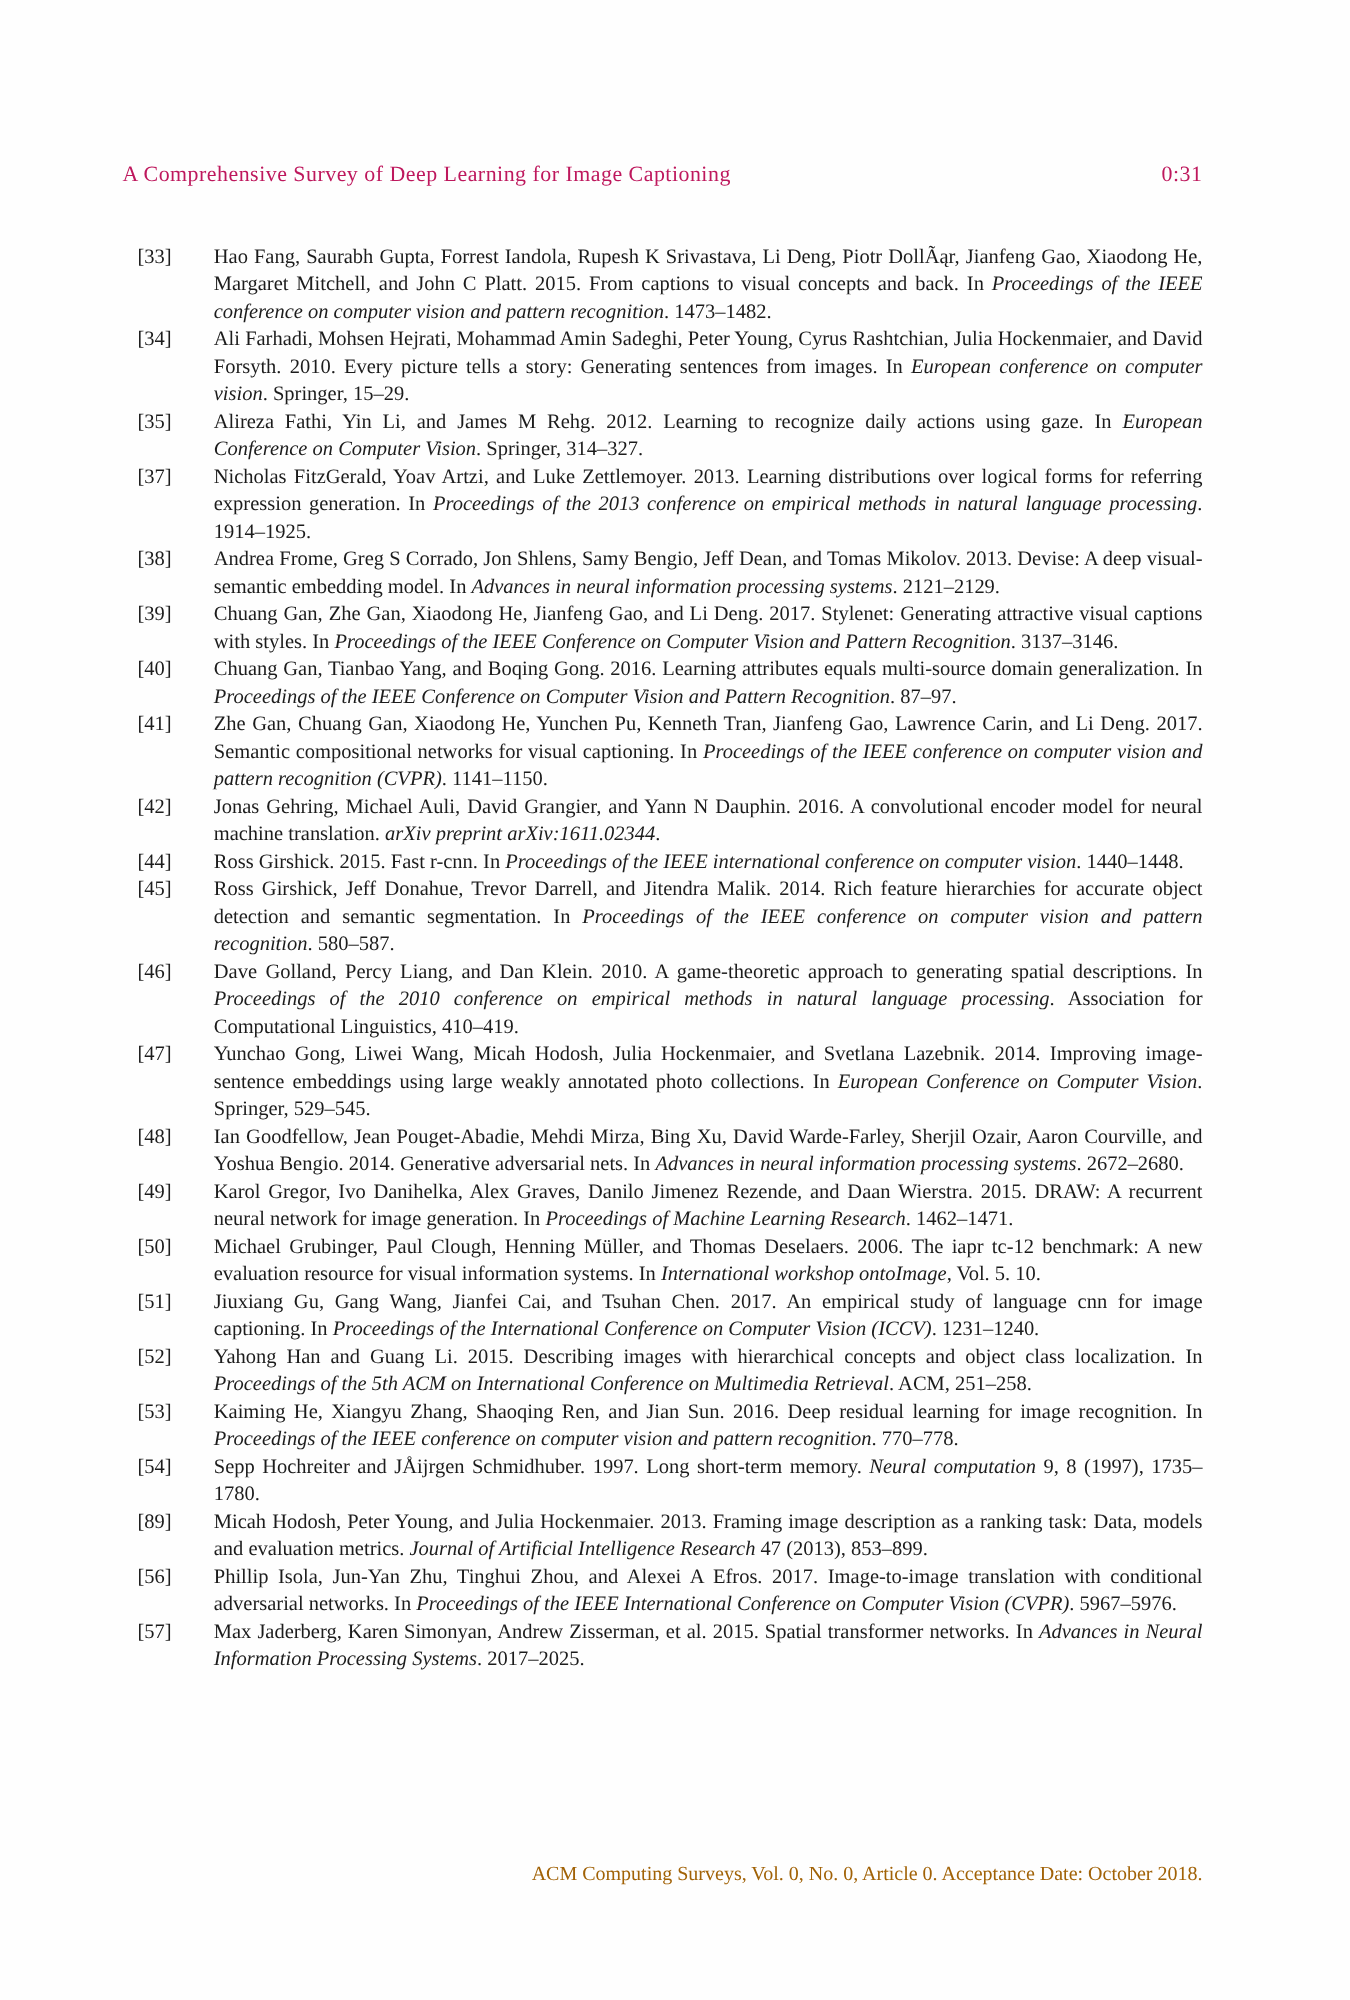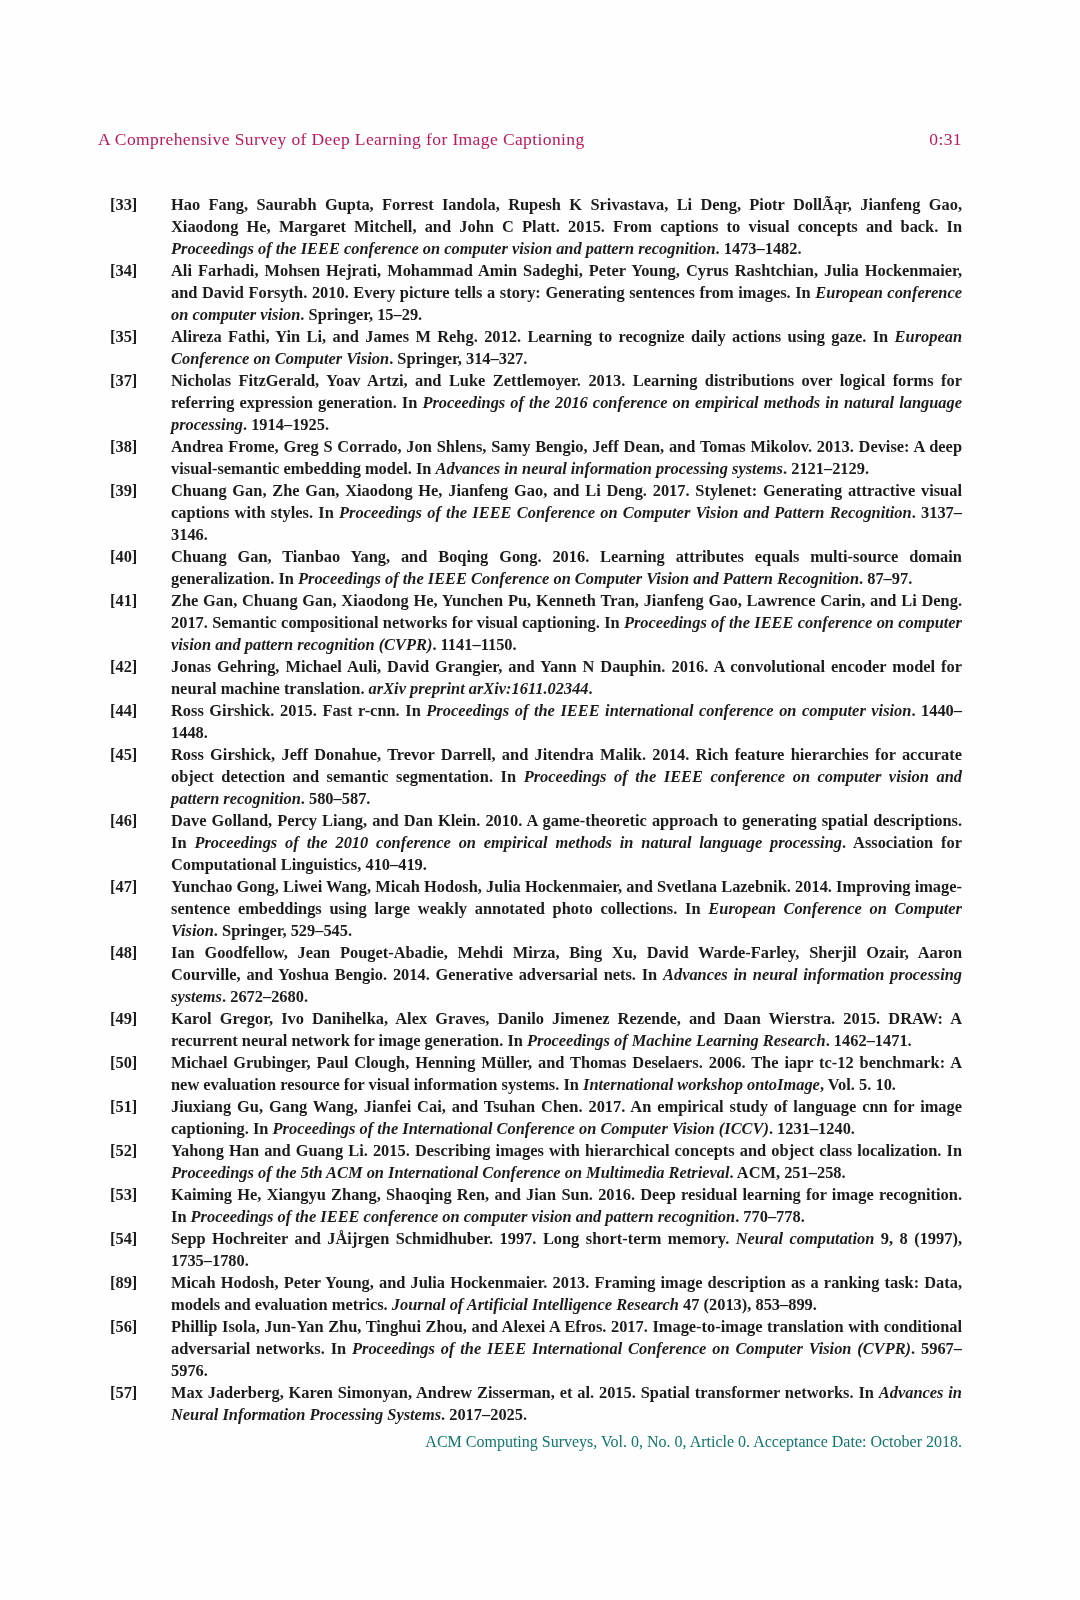--- a/index.html
+++ b/index.html
@@ -27,37 +27,37 @@
   }
   .refs {
     position: absolute;
     left: 110px;
     top: 194px;
     width: 852px;
     font-size: 16.4px;
     line-height: 22px;
     color: #1c1c1c;
   }
-  .ref { display: flex; font-weight: bold; }
+  .ref { display: flex; }
   .ref-label {
     flex: 0 0 37px;
     text-align: left;
   }
   .ref-text {
     flex: 1;
     text-align: justify;
     margin-left: 24px;
   }
   .it { font-style: italic; }
   .footer {
     position: absolute;
     right: 118px;
-    top: 1433px;
+    top: 1491px;
     font-size: 16px;
-    color: #0f766e;
+    color: #a16207;
     white-space: nowrap;
   }
 </style>
 </head>
 <body>
 
 <div class="page">
 
   <div class="running-header">
     <span>A Comprehensive Survey of Deep Learning for Image Captioning</span>
@@ -72,21 +72,21 @@
       <div class="ref">
         <span class="ref-label">[34]</span>
         <span class="ref-text"><span>Ali Farhadi, Mohsen Hejrati, Mohammad Amin Sadeghi, Peter Young, Cyrus Rashtchian, Julia Hockenmaier, and David Forsyth. 2010. Every picture tells a story: Generating sentences from images. In </span><span class="it">European conference on computer vision</span><span>. Springer, 15–29.</span></span>
       </div>
       <div class="ref">
         <span class="ref-label">[35]</span>
         <span class="ref-text"><span>Alireza Fathi, Yin Li, and James M Rehg. 2012. Learning to recognize daily actions using gaze. In </span><span class="it">European Conference on Computer Vision</span><span>. Springer, 314–327.</span></span>
       </div>
       <div class="ref">
         <span class="ref-label">[37]</span>
-        <span class="ref-text"><span>Nicholas FitzGerald, Yoav Artzi, and Luke Zettlemoyer. 2013. Learning distributions over logical forms for referring expression generation. In </span><span class="it">Proceedings of the 2016 conference on empirical methods in natural language processing</span><span>. 1914–1925.</span></span>
+        <span class="ref-text"><span>Nicholas FitzGerald, Yoav Artzi, and Luke Zettlemoyer. 2013. Learning distributions over logical forms for referring expression generation. In </span><span class="it">Proceedings of the 2013 conference on empirical methods in natural language processing</span><span>. 1914–1925.</span></span>
       </div>
       <div class="ref">
         <span class="ref-label">[38]</span>
         <span class="ref-text"><span>Andrea Frome, Greg S Corrado, Jon Shlens, Samy Bengio, Jeff Dean, and Tomas Mikolov. 2013. Devise: A deep visual-semantic embedding model. In </span><span class="it">Advances in neural information processing systems</span><span>. 2121–2129.</span></span>
       </div>
       <div class="ref">
         <span class="ref-label">[39]</span>
         <span class="ref-text"><span>Chuang Gan, Zhe Gan, Xiaodong He, Jianfeng Gao, and Li Deng. 2017. Stylenet: Generating attractive visual captions with styles. In </span><span class="it">Proceedings of the IEEE Conference on Computer Vision and Pattern Recognition</span><span>. 3137–3146.</span></span>
       </div>
       <div class="ref">

